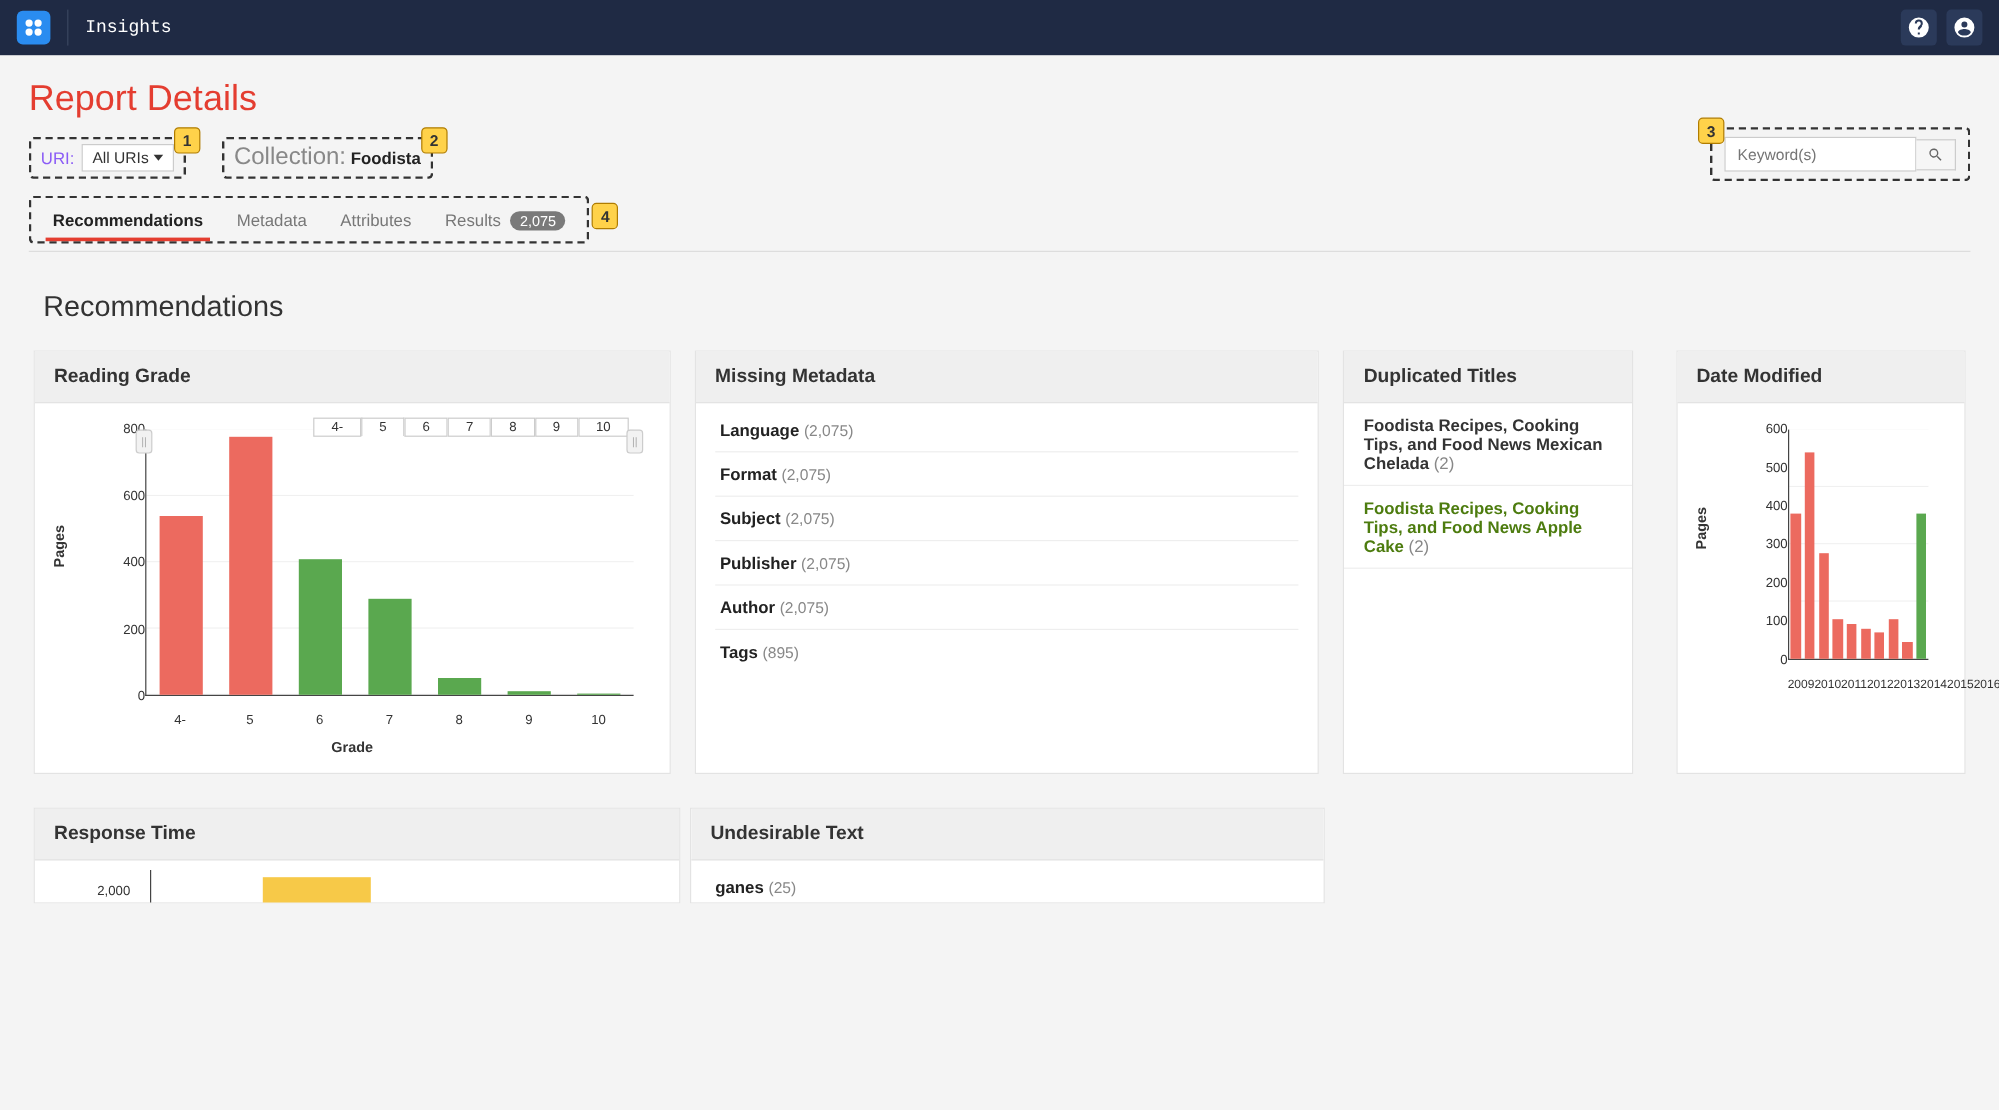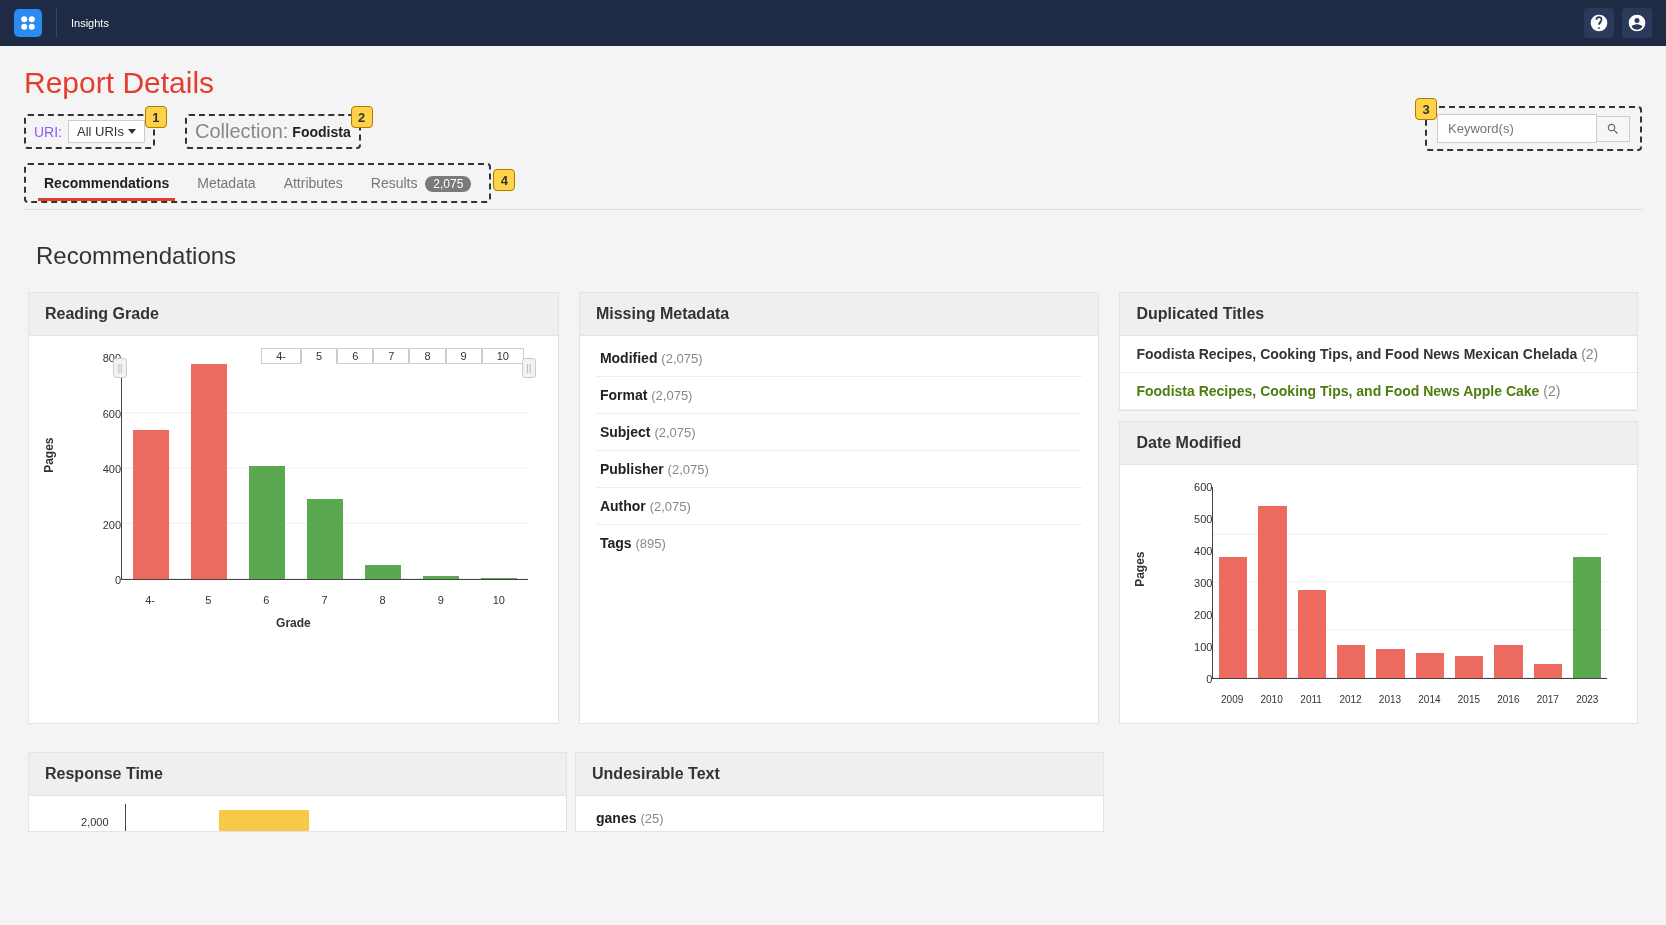--- a/index.html
+++ b/index.html
@@ -1,21 +1,21 @@
 <!DOCTYPE html>
 <html><head>
 <meta charset="utf-8">
 <style>
 * { box-sizing: border-box; margin: 0; padding: 0; }
 body { font-family: "Segoe UI", Arial, sans-serif; background: #f4f4f4; color: #333; width: 1666px; }
 .topbar { background: #1f2a44; height: 46px; display: flex; align-items: center; padding: 0 14px; color: #fff; }
 .logo-box { width: 28px; height: 28px; background: #2a8cf0; border-radius: 5px; display: flex; align-items: center; justify-content: center; margin-right: 12px; }
 .logo-box svg { width: 18px; height: 18px; }
 .top-divider { width: 1px; height: 30px; background: #3a4660; margin: 0 14px 0 2px; }
-.top-title { font-size: 11px; font-weight: 400; }
+.top-title { font-size: 15px; font-weight: 400; font-family: Liberation Mono, monospace; }
 .top-right { margin-left: auto; display: flex; gap: 8px; align-items: center; }
 .icbtn { width: 30px; height: 30px; background: #2b3a5a; border-radius: 4px; display: flex; align-items: center; justify-content: center; cursor: pointer; }
 .icbtn svg { width: 20px; height: 20px; fill: #fff; }
 
 .page { padding: 20px 24px 0 24px; }
 .page-title { color: #e43d30; font-size: 30px; font-weight: 400; margin-bottom: 14px; }
 
 .controls-row { display: flex; align-items: center; gap: 30px; margin-bottom: 14px; position: relative; }
 .dashed-box { border: 2px dashed #333; border-radius: 4px; padding: 4px 8px; display: flex; align-items: center; position: relative; }
 .badge-num { position: absolute; top: -10px; right: -14px; background: #ffd24a; border: 1px solid #b07c00; border-radius: 4px; width: 22px; height: 22px; display: flex; align-items: center; justify-content: center; font-size: 13px; font-weight: 600; color: #333; }
@@ -67,21 +67,21 @@
 .meta-list .meta-row { padding: 10px 4px; border-bottom: 1px solid #eee; font-size: 14px; cursor: pointer; }
 .meta-row:last-child { border-bottom: none; }
 .meta-name { font-weight: 700; color: #222; }
 .meta-count { color: #888; font-size: 13px; }
 
 .dup-row { padding: 10px 16px; border-bottom: 1px solid #eee; font-size: 14px; cursor: pointer; }
 .dup-row .t { font-weight: 700; }
 .dup-row.red .t { color: #4d7c0f; }
 .dup-row .c { color: #888; }
 
-.right-col { display: flex; flex-direction: column; gap: 10px; flex: 1; }
+.right-col { display: flex; flex-direction: row; gap: 36px; flex: 1; }
 
 .row2 { display: flex; gap: 8px; padding: 0 4px; margin-top: 28px; justify-content: flex-end; }
 </style>
 </head>
 <body>
 
 <div class="topbar">
   <div class="logo-box">
     <svg viewBox="0 0 24 24">
         <circle cx="7" cy="7" r="4" fill="#fff"></circle>
@@ -200,21 +200,21 @@
               <span>10</span>
             </div>
         </div>
         <div class="xlab">Grade</div>
       </div>
     </div>
 
     <div class="card sm">
       <div class="card-header">Missing Metadata</div>
       <div class="card-body meta-list" id="mm-list" style="padding:4px 16px;">
-          <div class="meta-row"><span class="meta-name">Modified</span> <span class="meta-count">(2,075)</span></div>
+          <div class="meta-row"><span class="meta-name">Language</span> <span class="meta-count">(2,075)</span></div>
           <div class="meta-row"><span class="meta-name">Format</span> <span class="meta-count">(2,075)</span></div>
           <div class="meta-row"><span class="meta-name">Subject</span> <span class="meta-count">(2,075)</span></div>
           <div class="meta-row"><span class="meta-name">Publisher</span> <span class="meta-count">(2,075)</span></div>
           <div class="meta-row"><span class="meta-name">Author</span> <span class="meta-count">(2,075)</span></div>
           <div class="meta-row"><span class="meta-name">Tags</span> <span class="meta-count">(895)</span></div>
         </div>
     </div>
 
     <div class="right-col">
       <div class="card">

